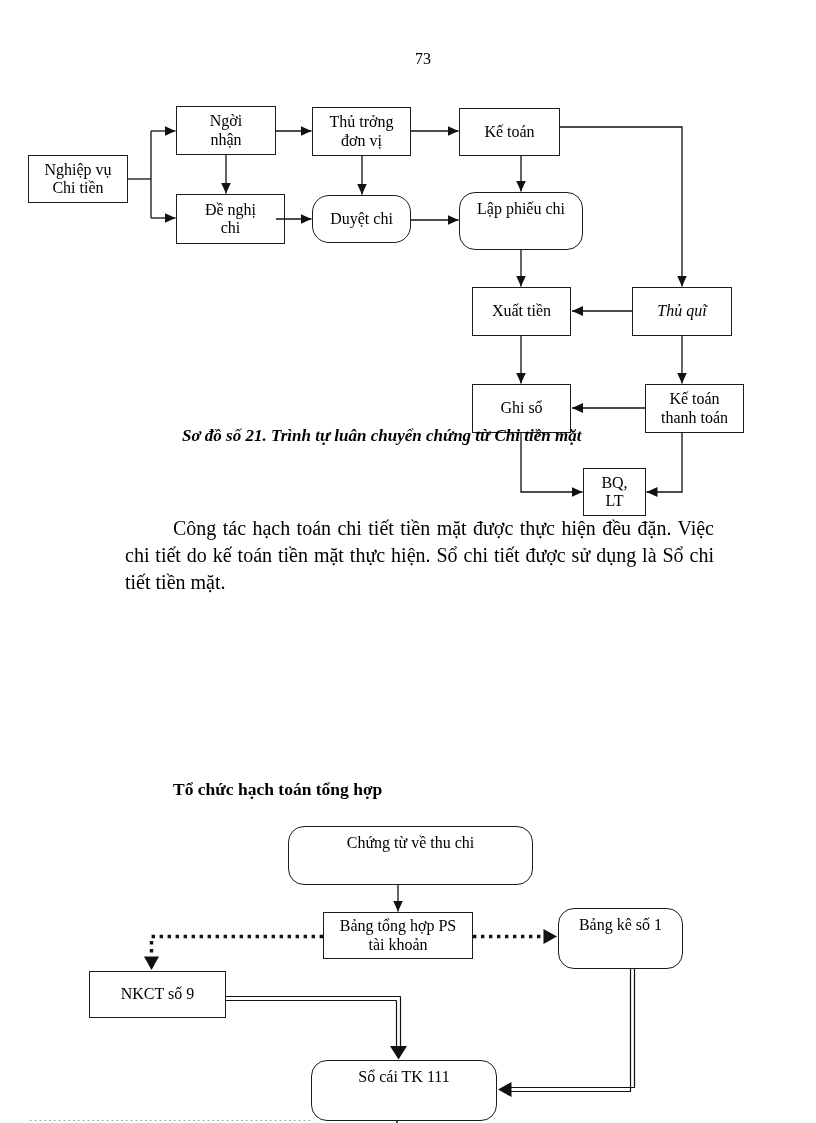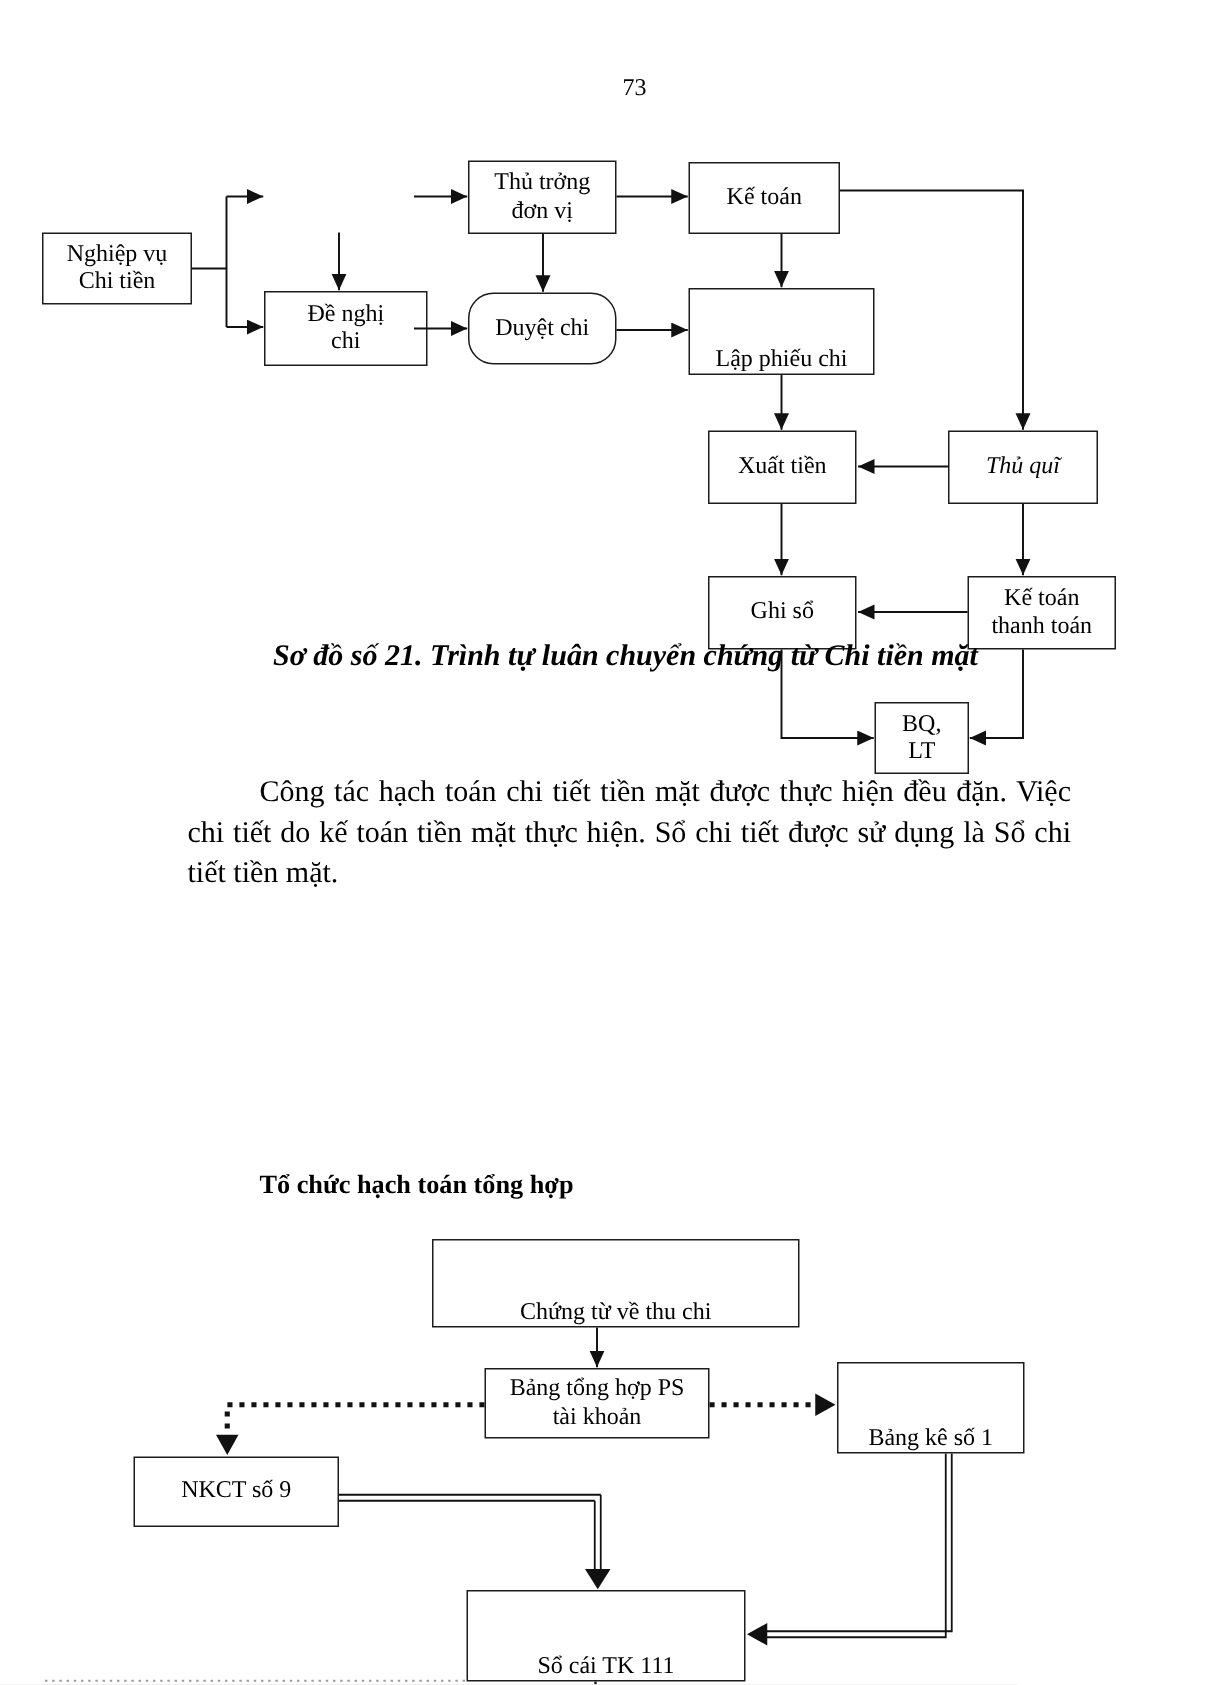--- a/index.html
+++ b/index.html
@@ -11,23 +11,23 @@
   .page-number{
     position:absolute;left:398px;top:50px;width:50px;text-align:center;
     font-size:16px;
   }
   .fbox{
     position:absolute;border:1.4px solid #1c1c1c;background:transparent;
     display:flex;align-items:center;justify-content:center;text-align:center;
     font-size:16px;line-height:1.15;box-sizing:border-box;
   }
   .fbox .box-label{white-space:pre-line;}
-  .fbox.top-align{align-items:flex-end;padding-top:20px;}
+  .fbox.top-align{align-items:flex-start;padding-top:7px;border-radius:16px;}
   .caption{
-    position:absolute;left:182px;top:426px;font-size:20px;font-weight:bold;
+    position:absolute;left:182px;top:426px;font-size:17px;font-weight:bold;
     font-style:italic;white-space:nowrap;
   }
   .heading{
     position:absolute;font-size:17.5px;font-weight:bold;white-space:nowrap;
   }
   .paragraph{
     position:absolute;left:125px;top:515px;width:589px;font-size:20px;
     line-height:27px;text-align:justify;text-indent:48px;
   }
   svg.connectors{
@@ -37,20 +37,24 @@
 </head>
 <body>
 
 <div class="page">
 
   <div class="page-number">73</div>
 
   <div class="fbox" style="left:28px;top:155px;width:100px;height:48px;align-items:center;">
     <span class="box-label">Nghiệp vụ
 Chi tiền</span>
+  </div>
+  <div class="fbox" style="left:176px;top:106px;width:100px;height:49px;">
+    <span class="box-label">Ngời
+nhận</span>
   </div>
   <div class="fbox" style="left:312px;top:107px;width:99px;height:49px;">
     <span class="box-label">Thủ trởng
 đơn vị</span>
   </div>
   <div class="fbox" style="left:459px;top:108px;width:101px;height:48px;">
     <span class="box-label">Kế toán</span>
   </div>
   <div class="fbox" style="left:176px;top:194px;width:109px;height:50px;">
     <span class="box-label">Đề nghị

